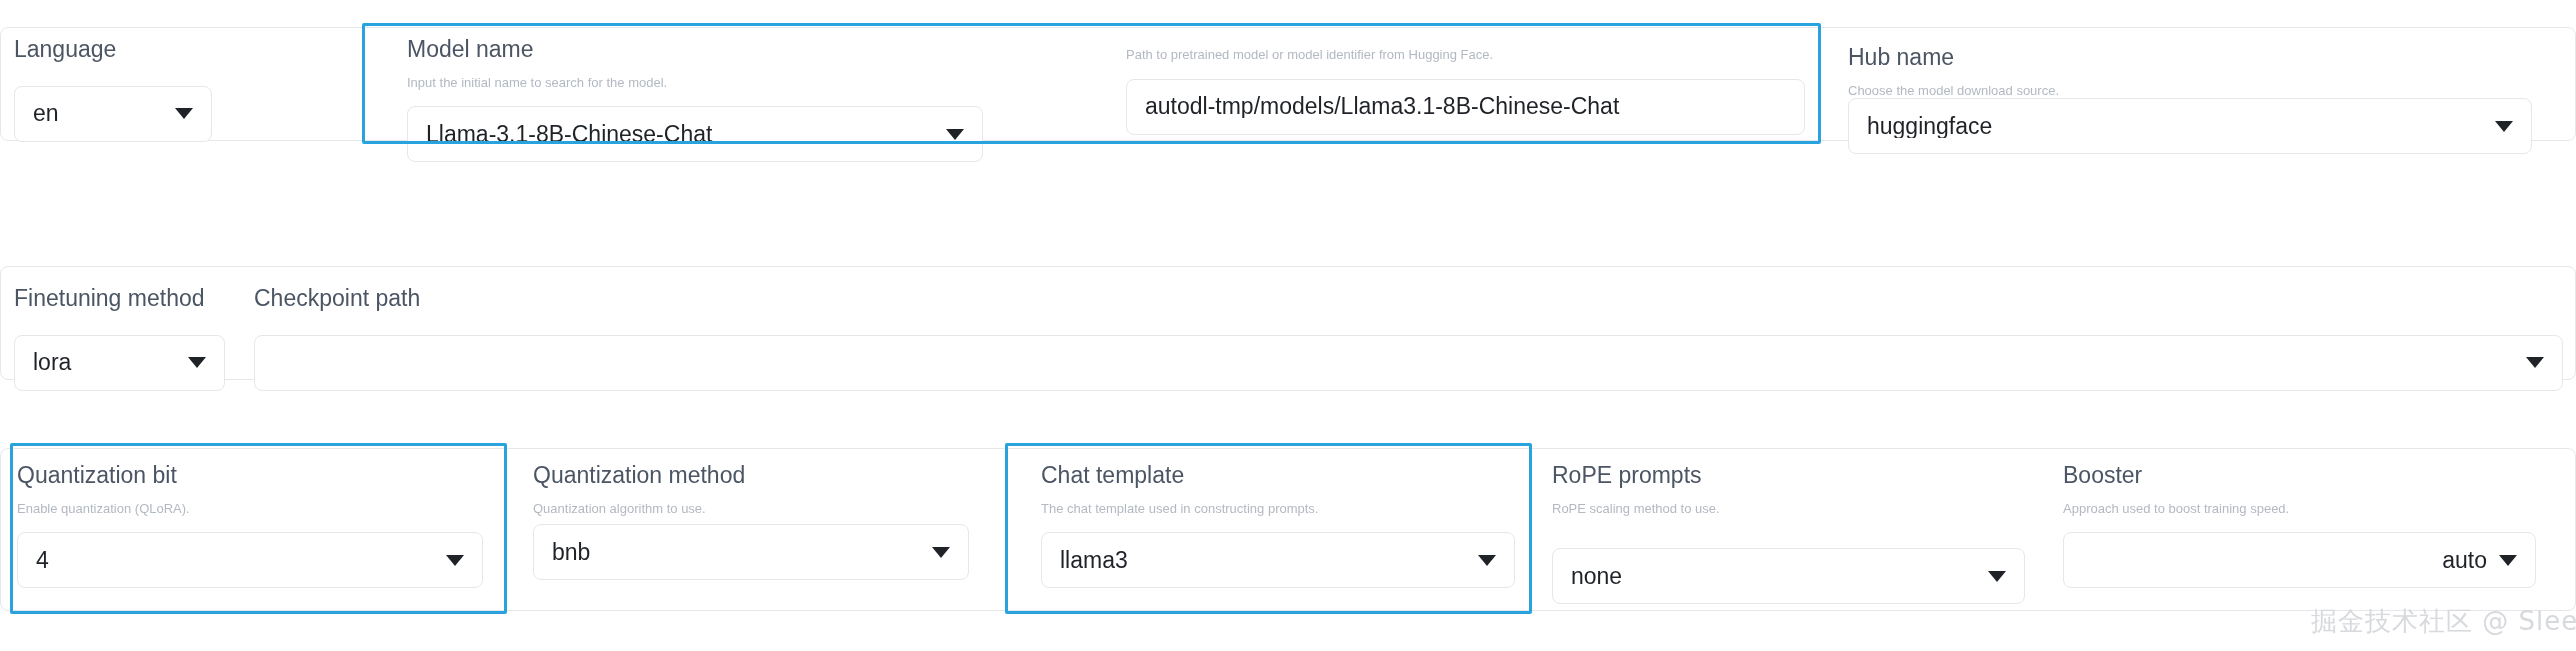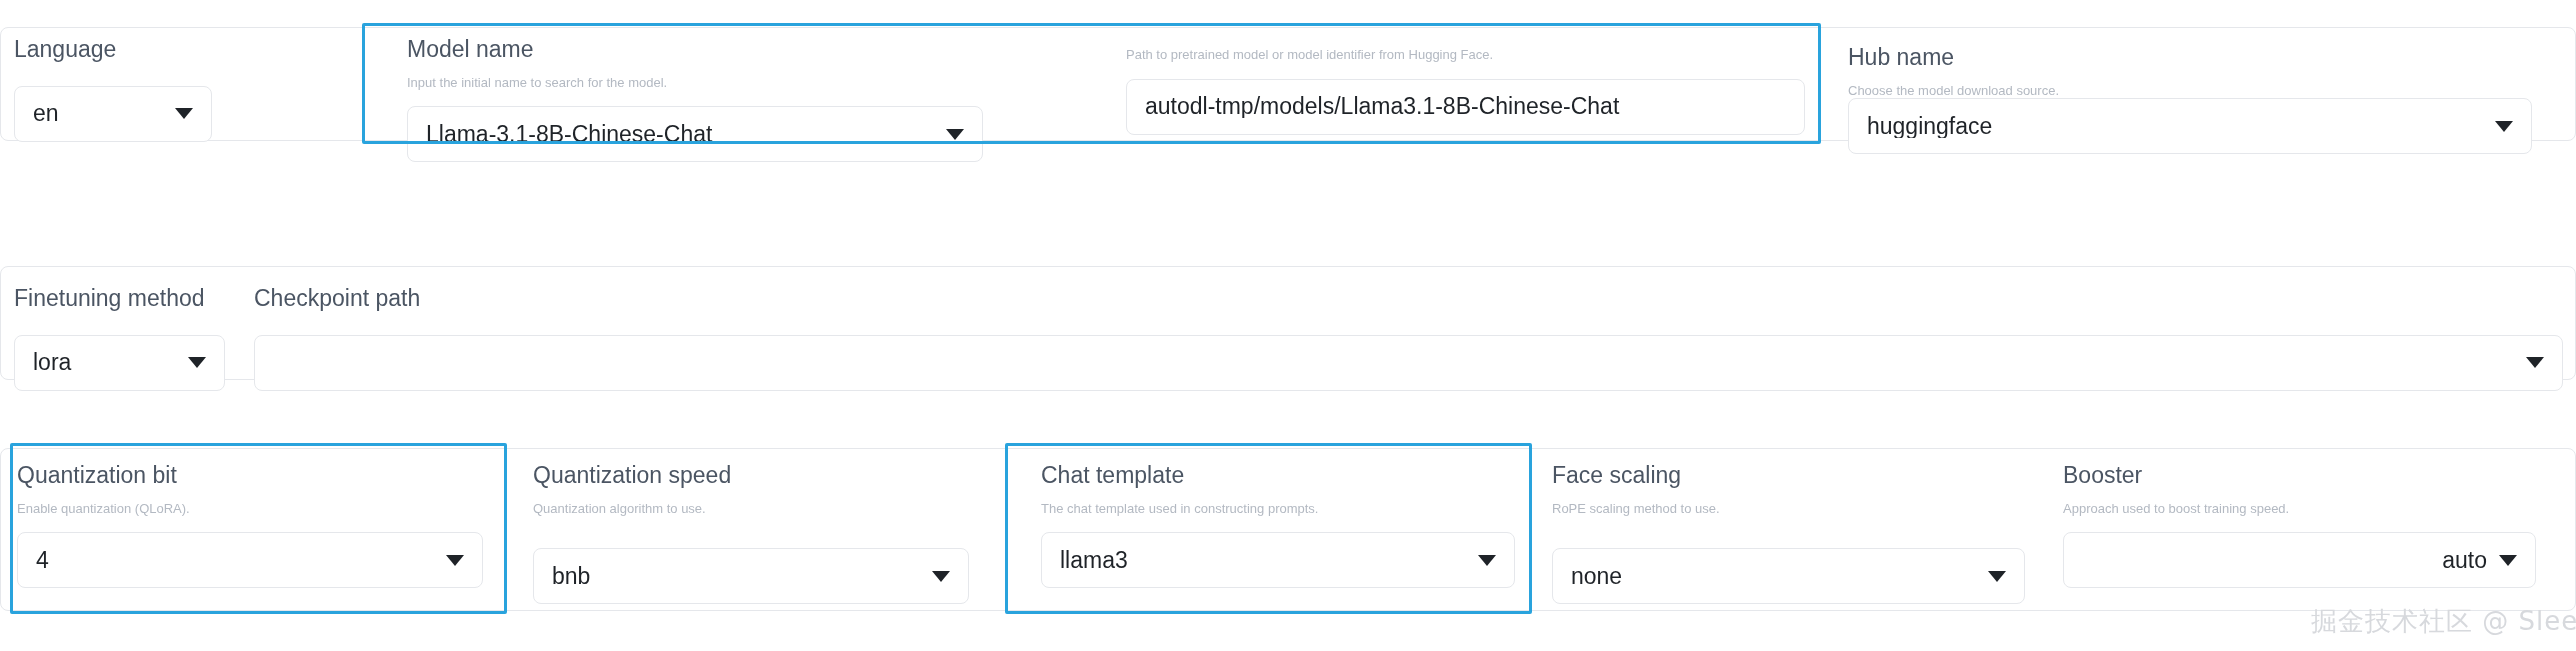--- a/index.html
+++ b/index.html
@@ -172,39 +172,39 @@
   <div class="field" style="left:17px; top:462px; width:466px;">
     <div class="field-label">Quantization bit</div>
     <div class="field-help">Enable quantization (QLoRA).</div>
     <div class="control" style="margin-top:16px; width:466px;">
       <span class="control-value">4</span>
       <span class="caret"></span>
     </div>
   </div>
 
   <div class="field" style="left:533px; top:462px; width:436px;">
-    <div class="field-label">Quantization speed</div>
+    <div class="field-label">Quantization method</div>
     <div class="field-help">Quantization algorithm to use.</div>
-    <div class="control" style="margin-top:32px; width:436px;">
+    <div class="control" style="margin-top:8px; width:436px;">
       <span class="control-value">bnb</span>
       <span class="caret"></span>
     </div>
   </div>
 
   <div class="field" style="left:1041px; top:462px; width:474px;">
     <div class="field-label">Chat template</div>
     <div class="field-help">The chat template used in constructing prompts.</div>
     <div class="control" style="margin-top:16px; width:474px;">
       <span class="control-value">llama3</span>
       <span class="caret"></span>
     </div>
   </div>
 
   <div class="field" style="left:1552px; top:462px; width:473px;">
-    <div class="field-label">Face scaling</div>
+    <div class="field-label">RoPE prompts</div>
     <div class="field-help">RoPE scaling method to use.</div>
     <div class="control" style="margin-top:32px; width:473px;">
       <span class="control-value">none</span>
       <span class="caret"></span>
     </div>
   </div>
 
   <div class="field" style="left:2063px; top:462px; width:473px;">
     <div class="field-label">Booster</div>
     <div class="field-help">Approach used to boost training speed.</div>

